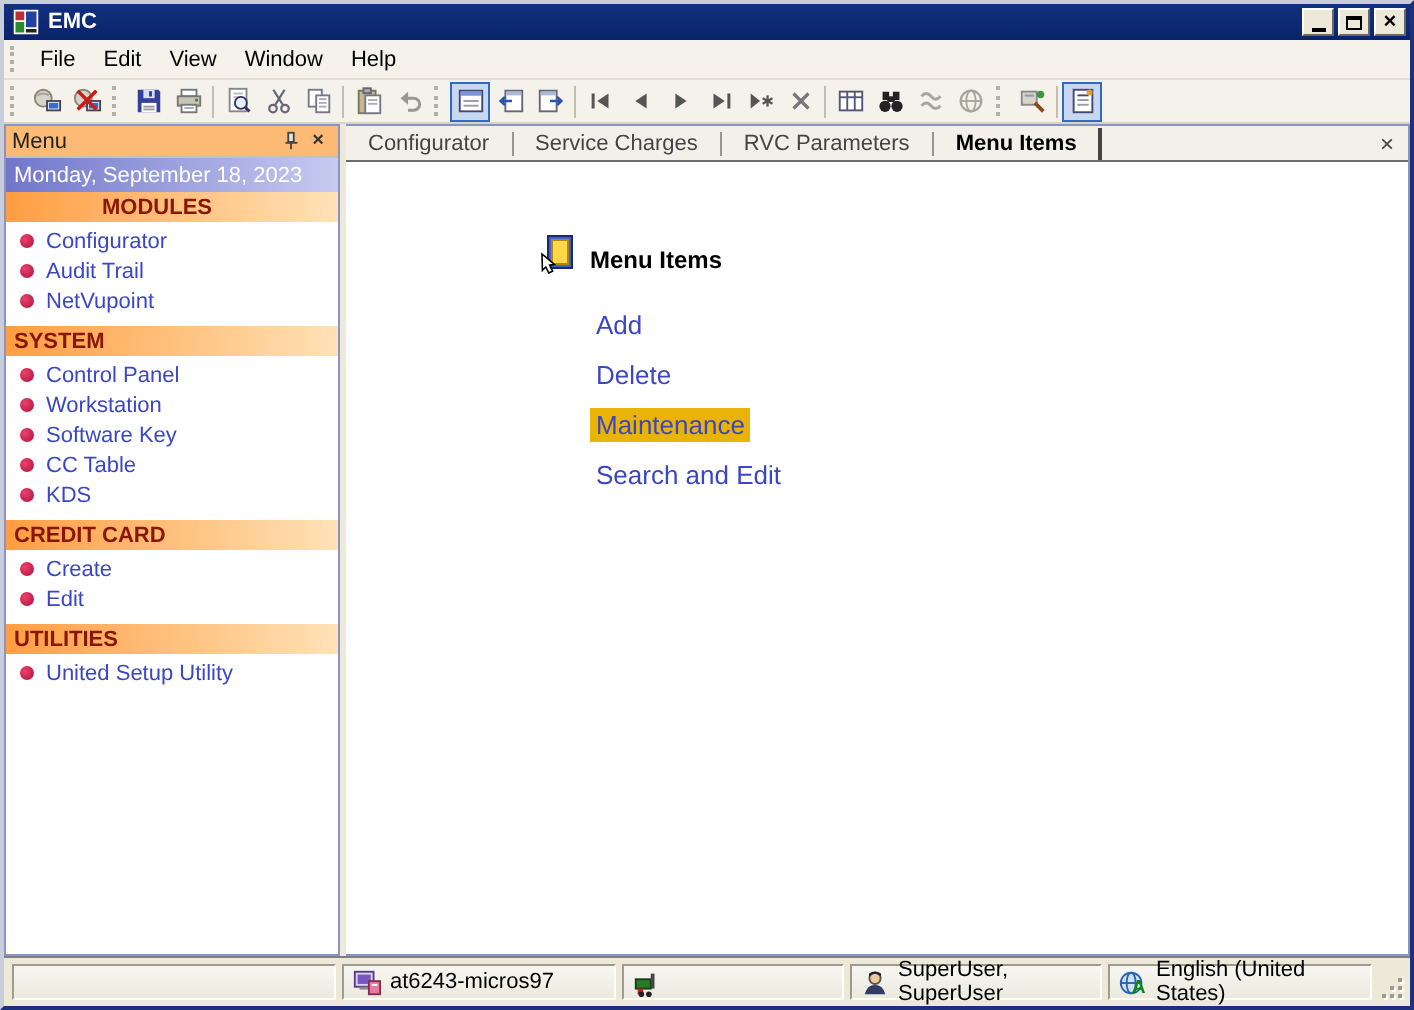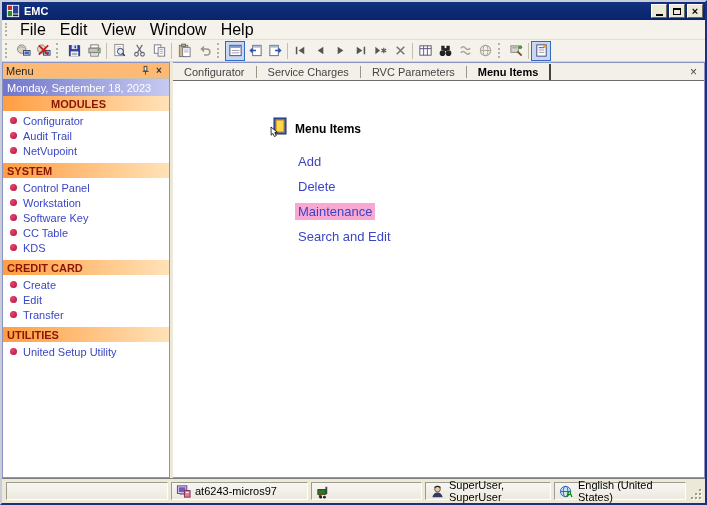--- a/index.html
+++ b/index.html
@@ -11,21 +11,21 @@
   .titlebar .app-icon{ width:14px; height:14px; margin-right:4px; display:inline-flex; }
   .titlebar .title{ color:#fff; font-weight:bold; font-size:11px; flex:1; }
   .winbtn{ width:16px; height:14px; margin-left:2px; background:#ece9d8; border:1px solid; border-color:#fff #6a675e #6a675e #fff; display:inline-flex; align-items:center; justify-content:center; font-size:9px; line-height:1; color:#000; cursor:default; }
   .glyph-min{ width:7px; height:2px; background:#000; margin-top:7px; }
   .glyph-max{ width:8px; height:7px; border:1px solid #000; border-top-width:2px; }
   .glyph-close{ font-size:11px; font-weight:bold; }
 
   
   .menubar{ height:20px; background:#f4f2ea; display:flex; align-items:center; border-bottom:1px solid #e2dfd2; flex:0 0 auto; }
   .grip{ width:5px; height:70%; margin:0 3px; border-left:2px dotted #b3b0a4; }
-  .menu-item{ font-size:16px; color:#000; padding:2px 7px; }
+  .menu-item{ font-size:11px; color:#000; padding:2px 7px; }
 
   
   .toolbar{ height:22px; background:#f4f2ea; border-bottom:1px solid #d7d3c5; display:flex; align-items:center; flex:0 0 auto; }
   .tgroup{ display:flex; align-items:center; height:100%; }
   .tbtn{ width:20px; height:20px; border:1px solid transparent; background:transparent; display:inline-flex; align-items:center; justify-content:center; padding:0; }
   .tbtn svg{ width:15px; height:15px; }
   .tbtn.pressed{ border-color:#316ac5; background:#c9d8f1; }
   .tsep{ width:1px; height:16px; background:#c2beb0; margin:0 2px; }
 
   
@@ -51,21 +51,21 @@
   .tab-sep{ width:1px; height:12px; background:#9a968a; }
   .tab-sep.strong{ width:2px; background:#444; height:16px; }
   .tabbar-close{ margin-left:auto; margin-right:7px; color:#444; font-size:12px; cursor:pointer; }
 
   .content{ flex:1; background:#fff; overflow:hidden; }
   .content-inner{ padding:36px 0 0 95px; }
   .content-title-row{ display:flex; align-items:center; gap:7px; }
   .content-title{ font-weight:bold; font-size:12px; color:#000; }
   .content-links{ margin-left:27px; margin-top:12px; }
   .content-link{ width:max-content; font-size:13px; color:#3b46c3; padding:1px 3px; margin-bottom:8px; cursor:pointer; }
-  .content-link.highlight{ background:#f9a8d4; }
+  .content-link.highlight{ background:#eab308; }
 
   
   .statusbar{ height:24px; flex:0 0 auto; background:#ece9d8; display:flex; align-items:center; gap:3px; padding:3px 3px 3px 4px; }
   .spanel{ height:18px; border:1px solid; border-color:#9d9a90 #ffffff #ffffff #9d9a90; background:linear-gradient(#f7f6f2,#eceade); display:flex; align-items:center; font-size:11px; color:#000; padding:0 4px; gap:4px; }
   .spanel svg{ width:15px; height:15px; flex:0 0 auto; }
   .sp1{ flex:1 1 auto; }
   .sp2{ width:137px; flex:0 0 auto; }
   .sp3{ width:111px; flex:0 0 auto; }
   .sp4{ width:126px; flex:0 0 auto; }
   .sp5{ width:132px; flex:0 0 auto; }
@@ -370,24 +370,20 @@
           </div>
           <div class="section-header">CREDIT CARD</div>
           <div class="side-group">
             <div class="side-item">
               <span class="bullet"></span>
               <span class="side-label">Create</span>
             </div>
             <div class="side-item">
               <span class="bullet"></span>
               <span class="side-label">Edit</span>
-            </div>
-            <div class="side-item">
-              <span class="bullet"></span>
-              <span class="side-label">Transfer</span>
             </div>
           </div>
           <div class="section-header">UTILITIES</div>
           <div class="side-group">
             <div class="side-item">
               <span class="bullet"></span>
               <span class="side-label">United Setup Utility</span>
             </div>
           </div>
         </div>

